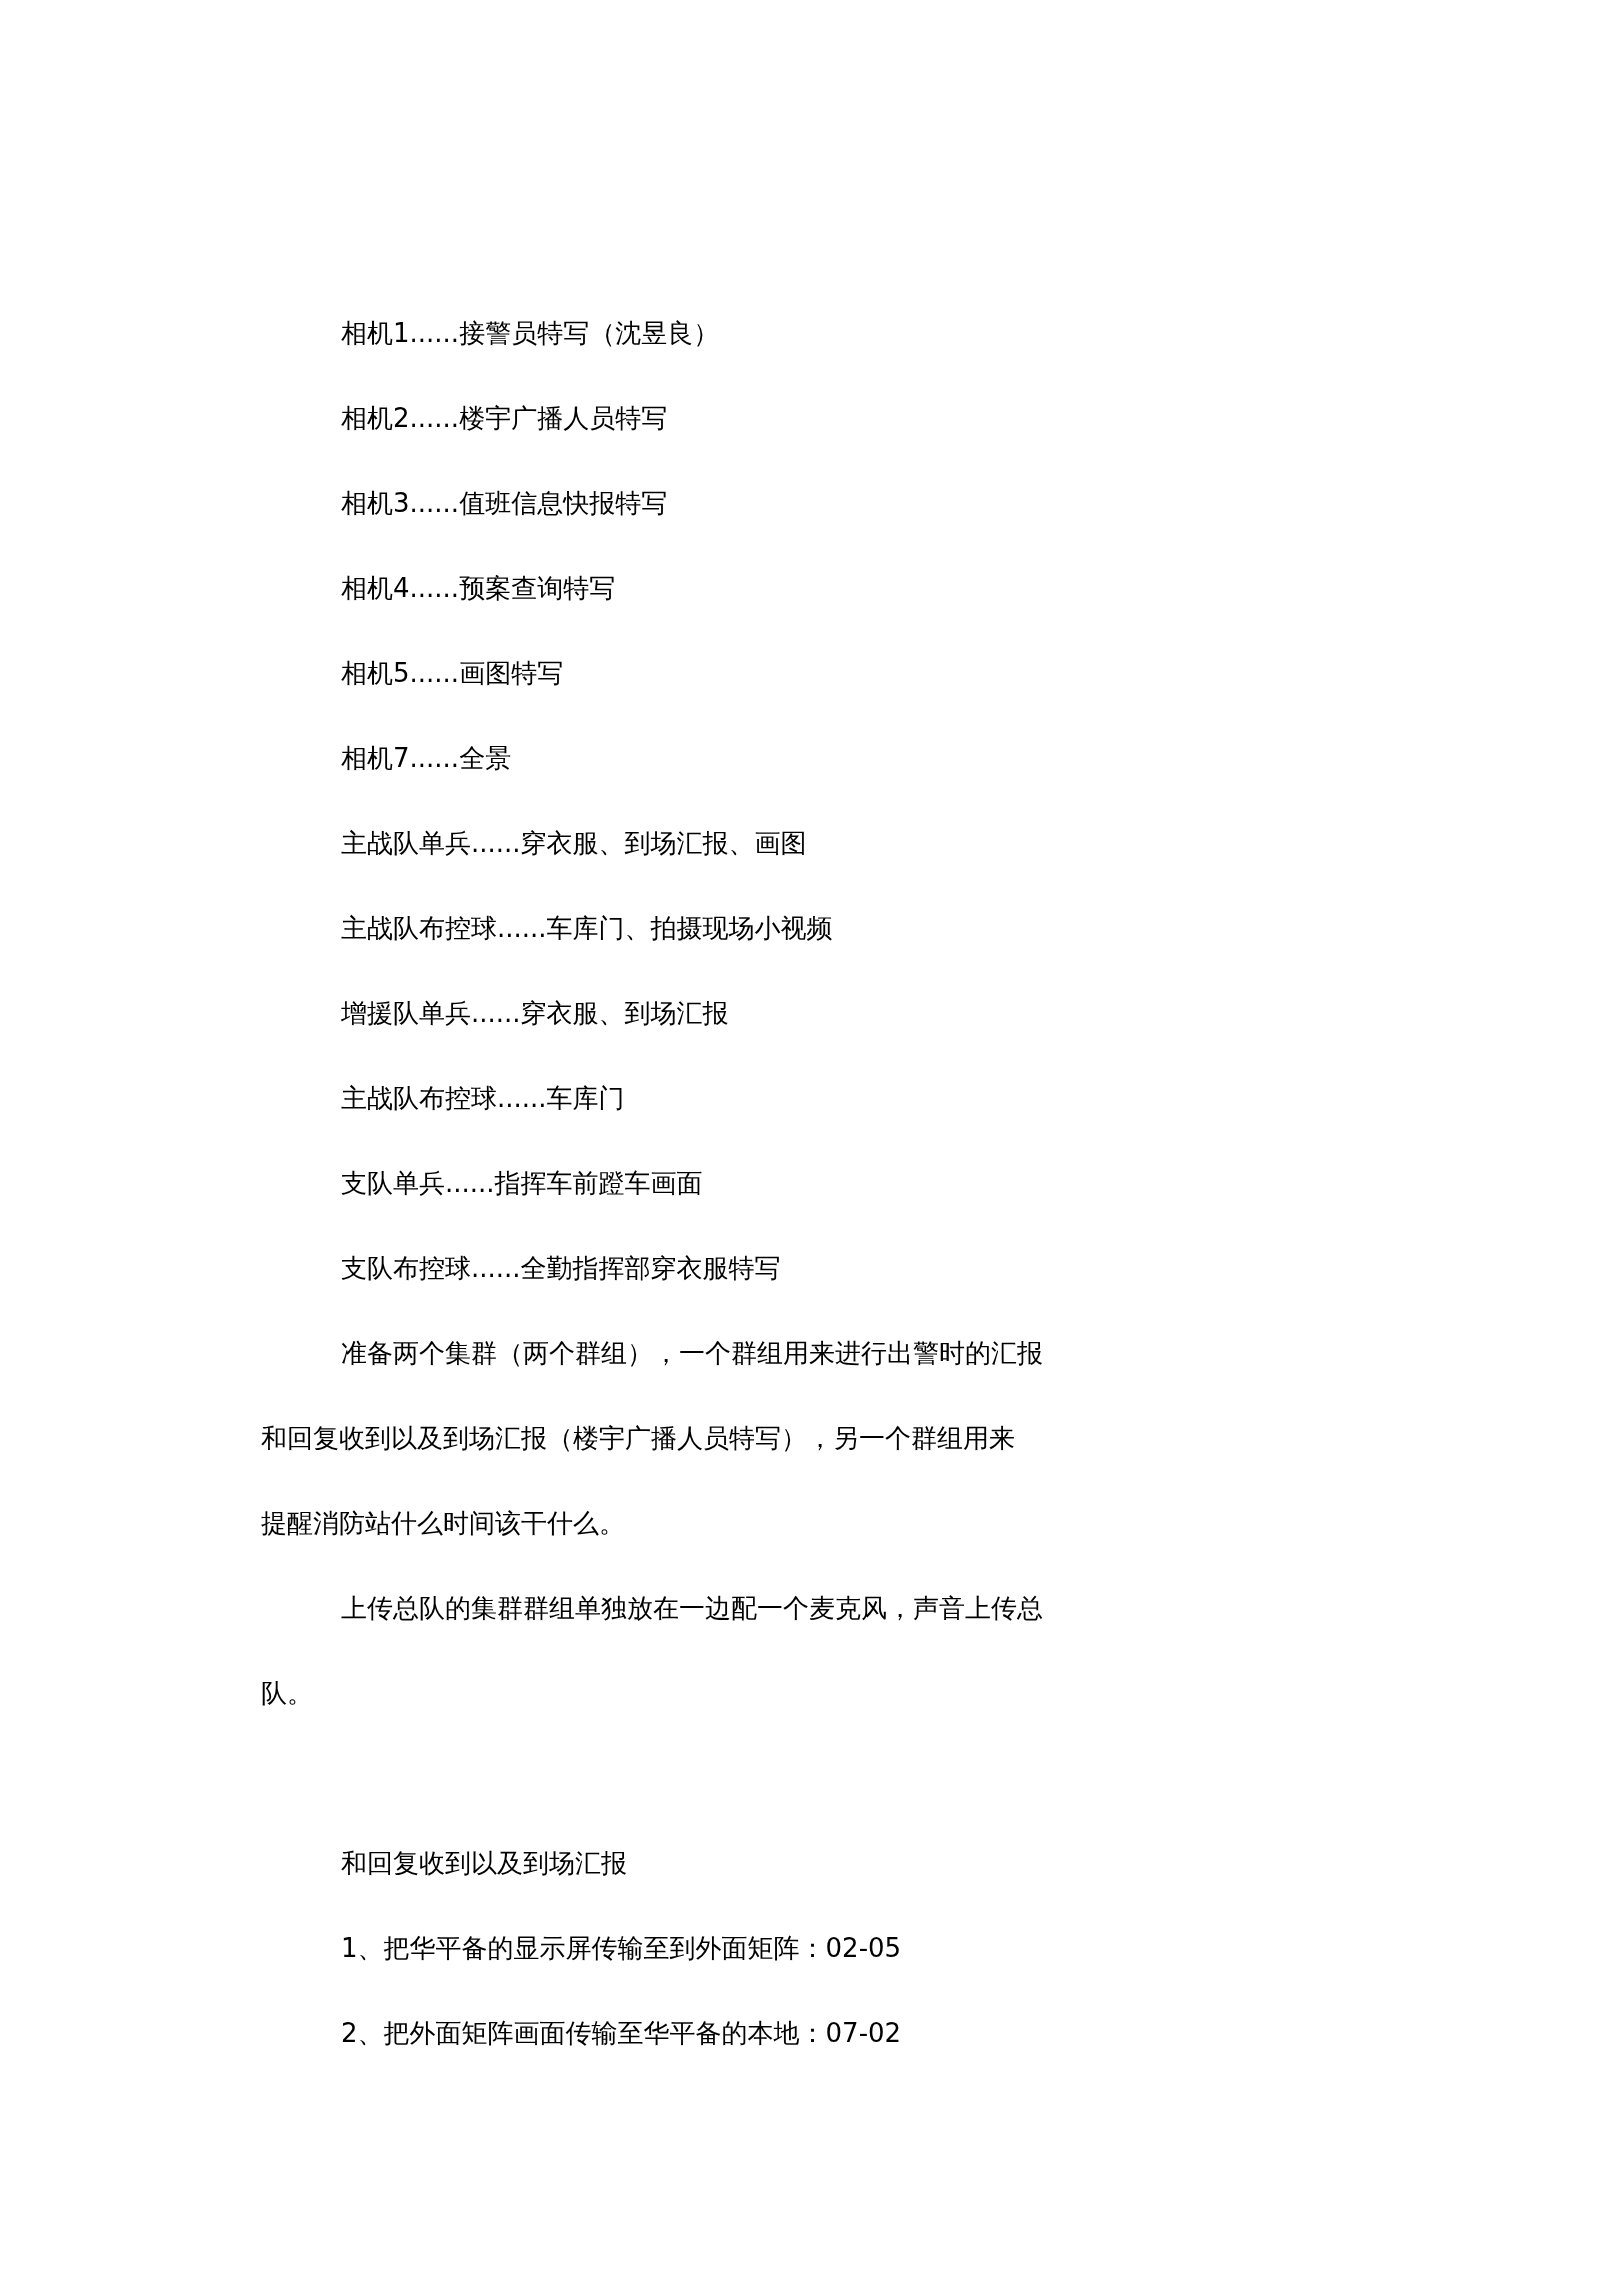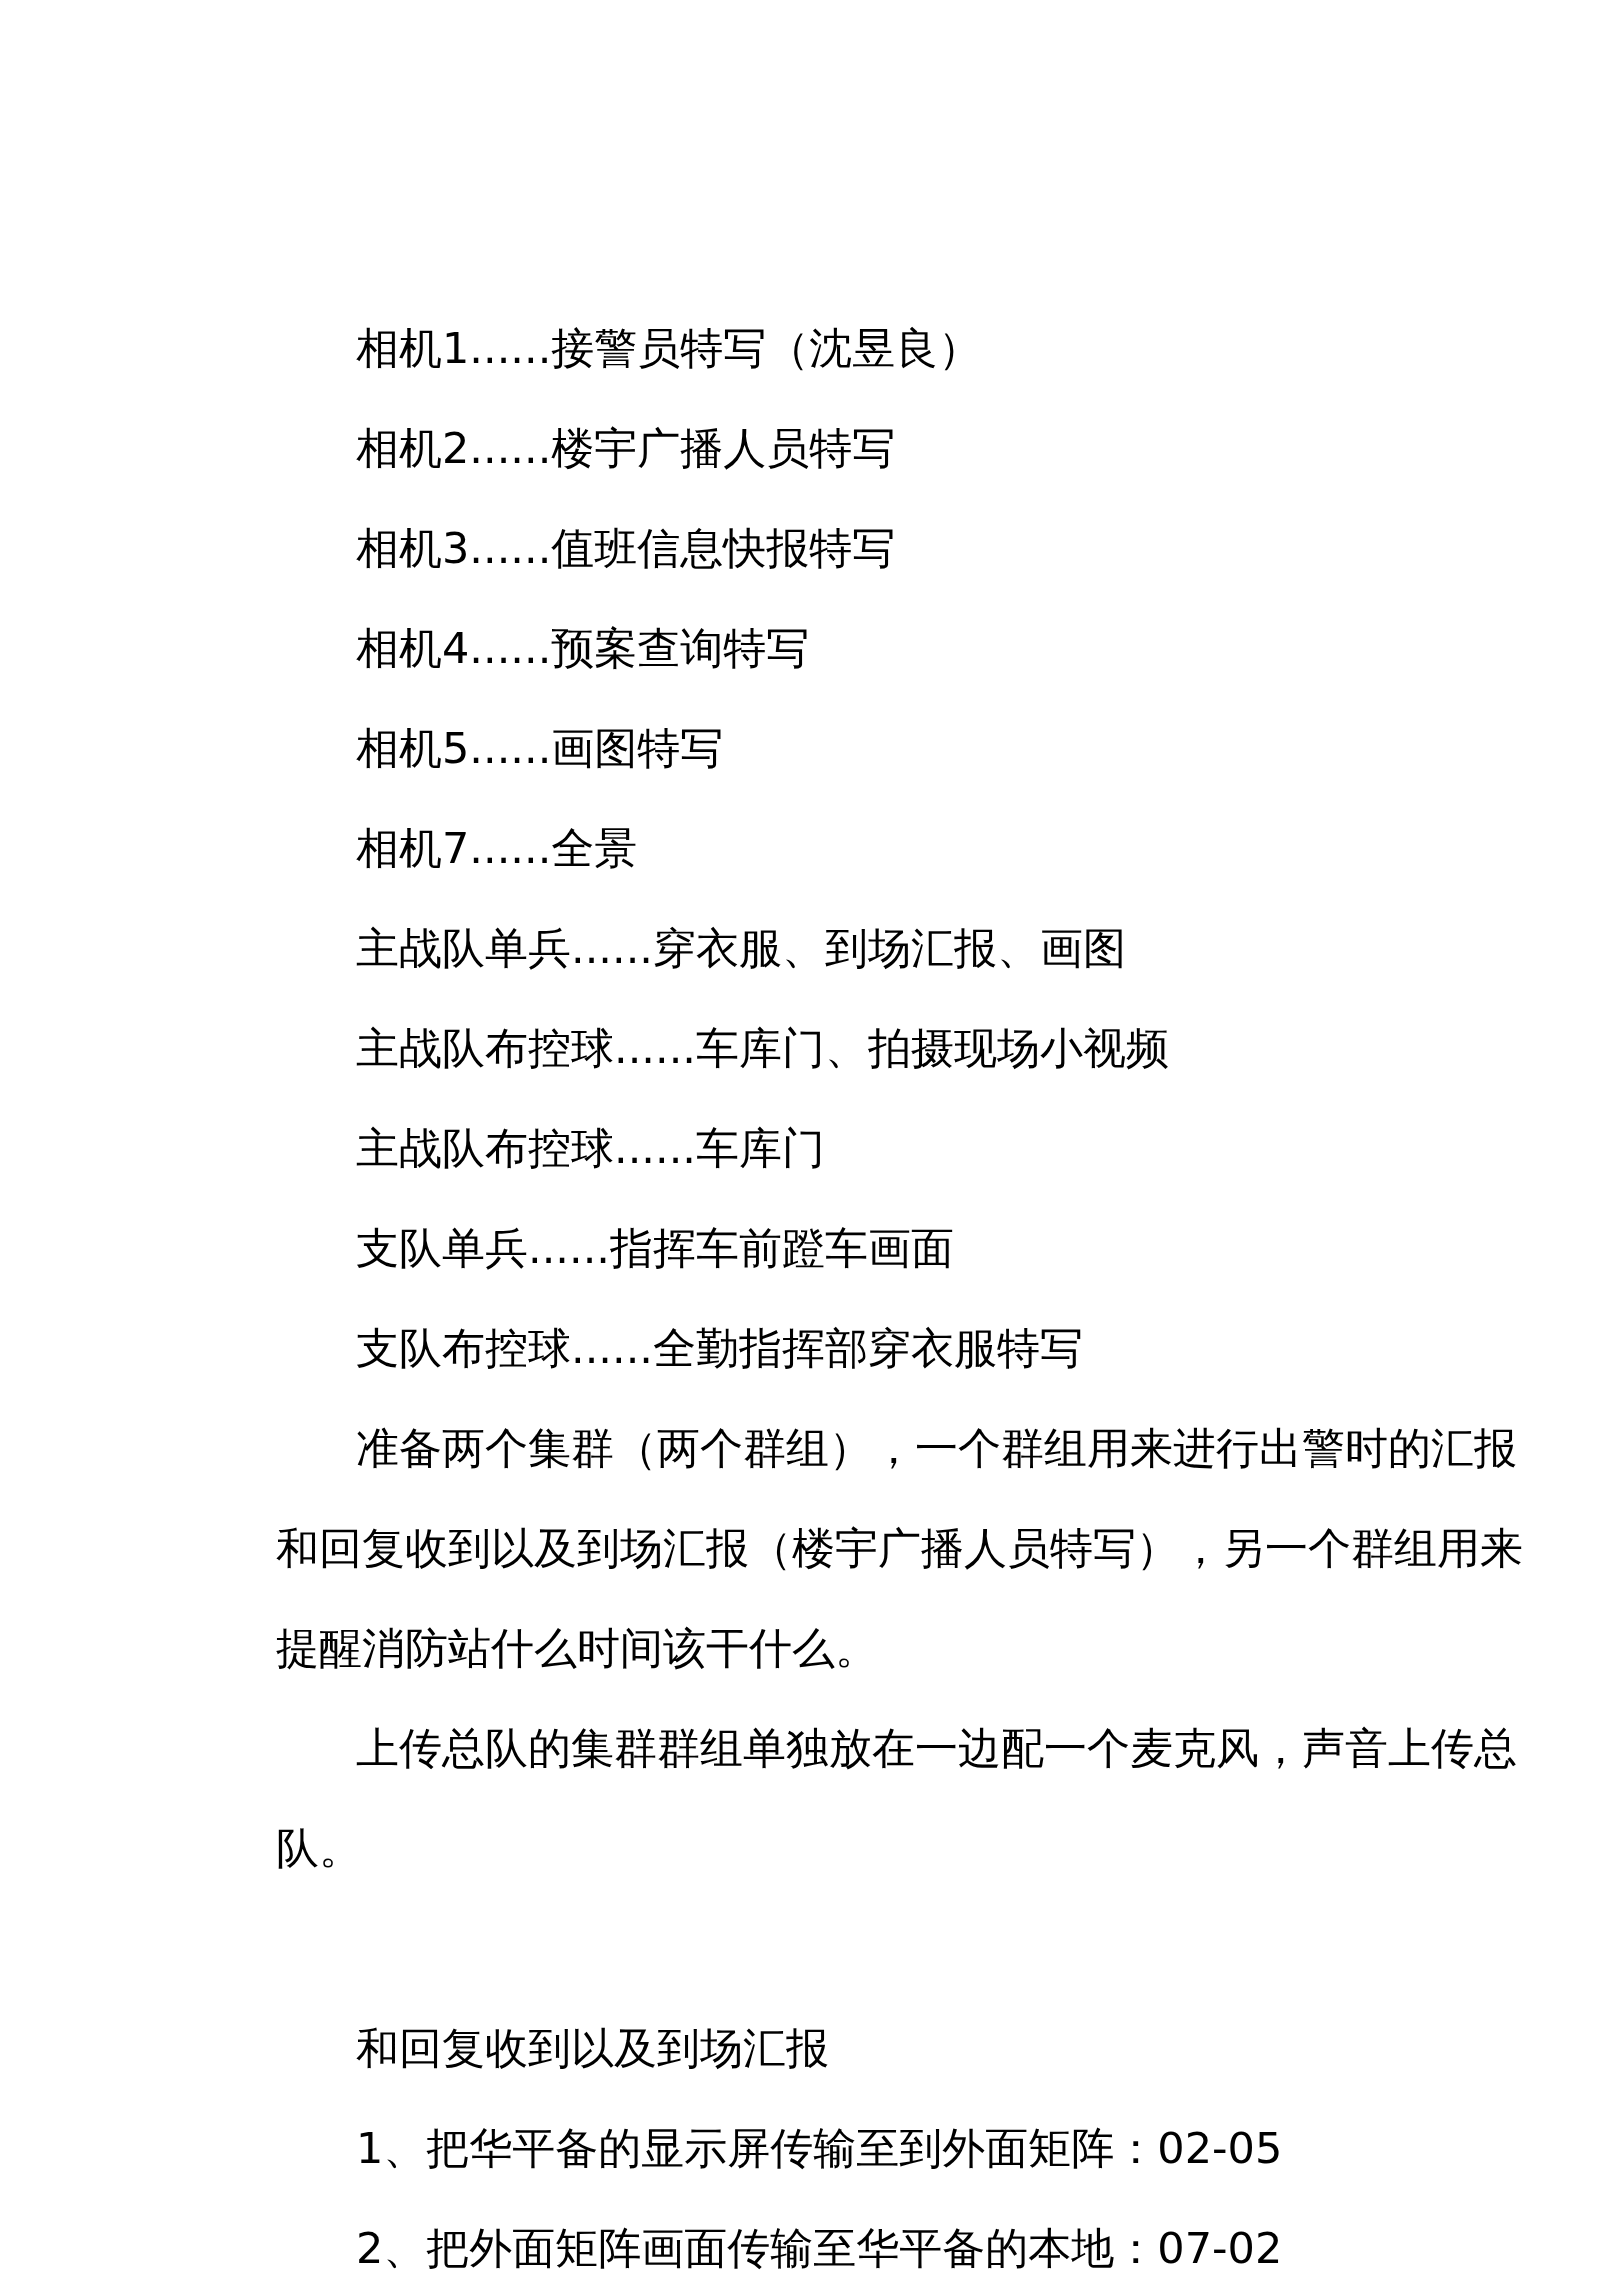--- a/index.html
+++ b/index.html
@@ -12,22 +12,22 @@
     width: 1621px;
     height: 2293px;
     background: #ffffff;
     color: #000000;
     font-family: "DejaVu Sans", "Liberation Sans", sans-serif;
     box-sizing: border-box;
     padding: 290px 235px 0 260px;
     overflow: hidden;
   }
   .line {
-    margin: 16px;
-    font-size: 43px;
+    margin: 1px;
+    font-size: 26px;
     line-height: 84px;
     height: 84px;
     white-space: nowrap;
   }
   .indent {
     padding-left: 80px;
   }
   .bold {
     font-weight: 400;
   }
@@ -42,20 +42,21 @@
 
   <section>
     <p class="line indent">相机1......接警员特写（沈昱良）</p>
     <p class="line indent">相机2......楼宇广播人员特写</p>
     <p class="line indent">相机3......值班信息快报特写</p>
     <p class="line indent">相机4......预案查询特写</p>
     <p class="line indent">相机5......画图特写</p>
     <p class="line indent">相机7......全景</p>
     <p class="line indent">主战队单兵......穿衣服、到场汇报、画图</p>
     <p class="line indent">主战队布控球......车库门、拍摄现场小视频</p>
+    <p class="line indent">增援队单兵......穿衣服、到场汇报</p>
     <p class="line indent">主战队布控球......车库门</p>
     <p class="line indent">支队单兵......指挥车前蹬车画面</p>
     <p class="line indent">支队布控球......全勤指挥部穿衣服特写</p>
   </section>
 
   <section>
     <p class="line bold indent">准备两个集群（两个群组），一个群组用来进行出警时的汇报</p>
     <p class="line bold">和回复收到以及到场汇报（楼宇广播人员特写），另一个群组用来</p>
     <p class="line bold">提醒消防站什么时间该干什么。</p>
     <p class="line bold indent">上传总队的集群群组单独放在一边配一个麦克风，声音上传总</p>

